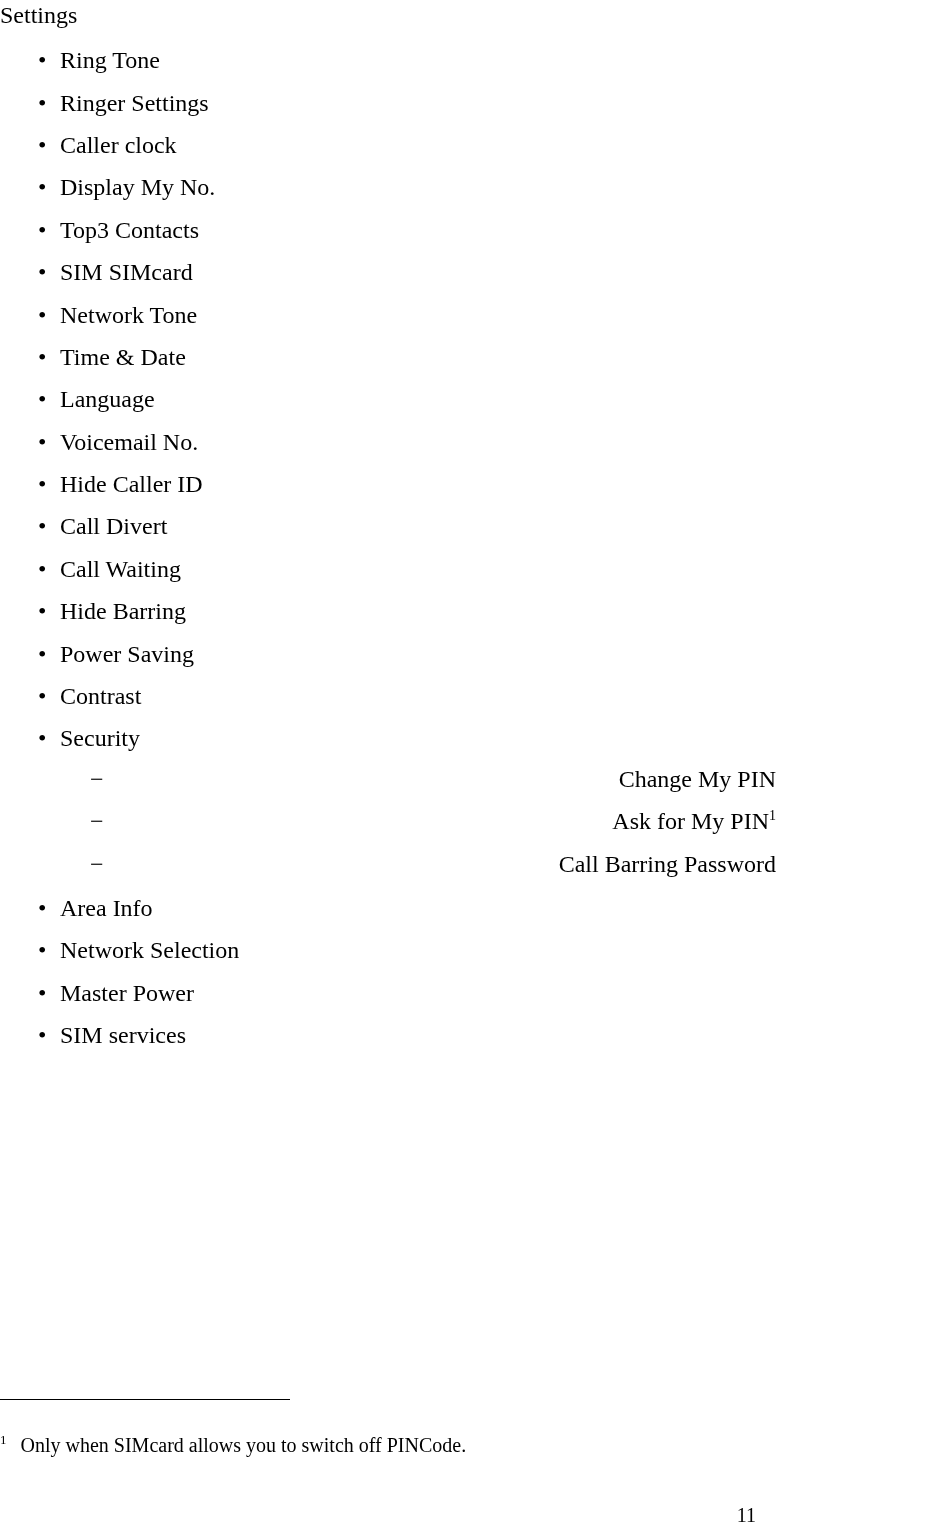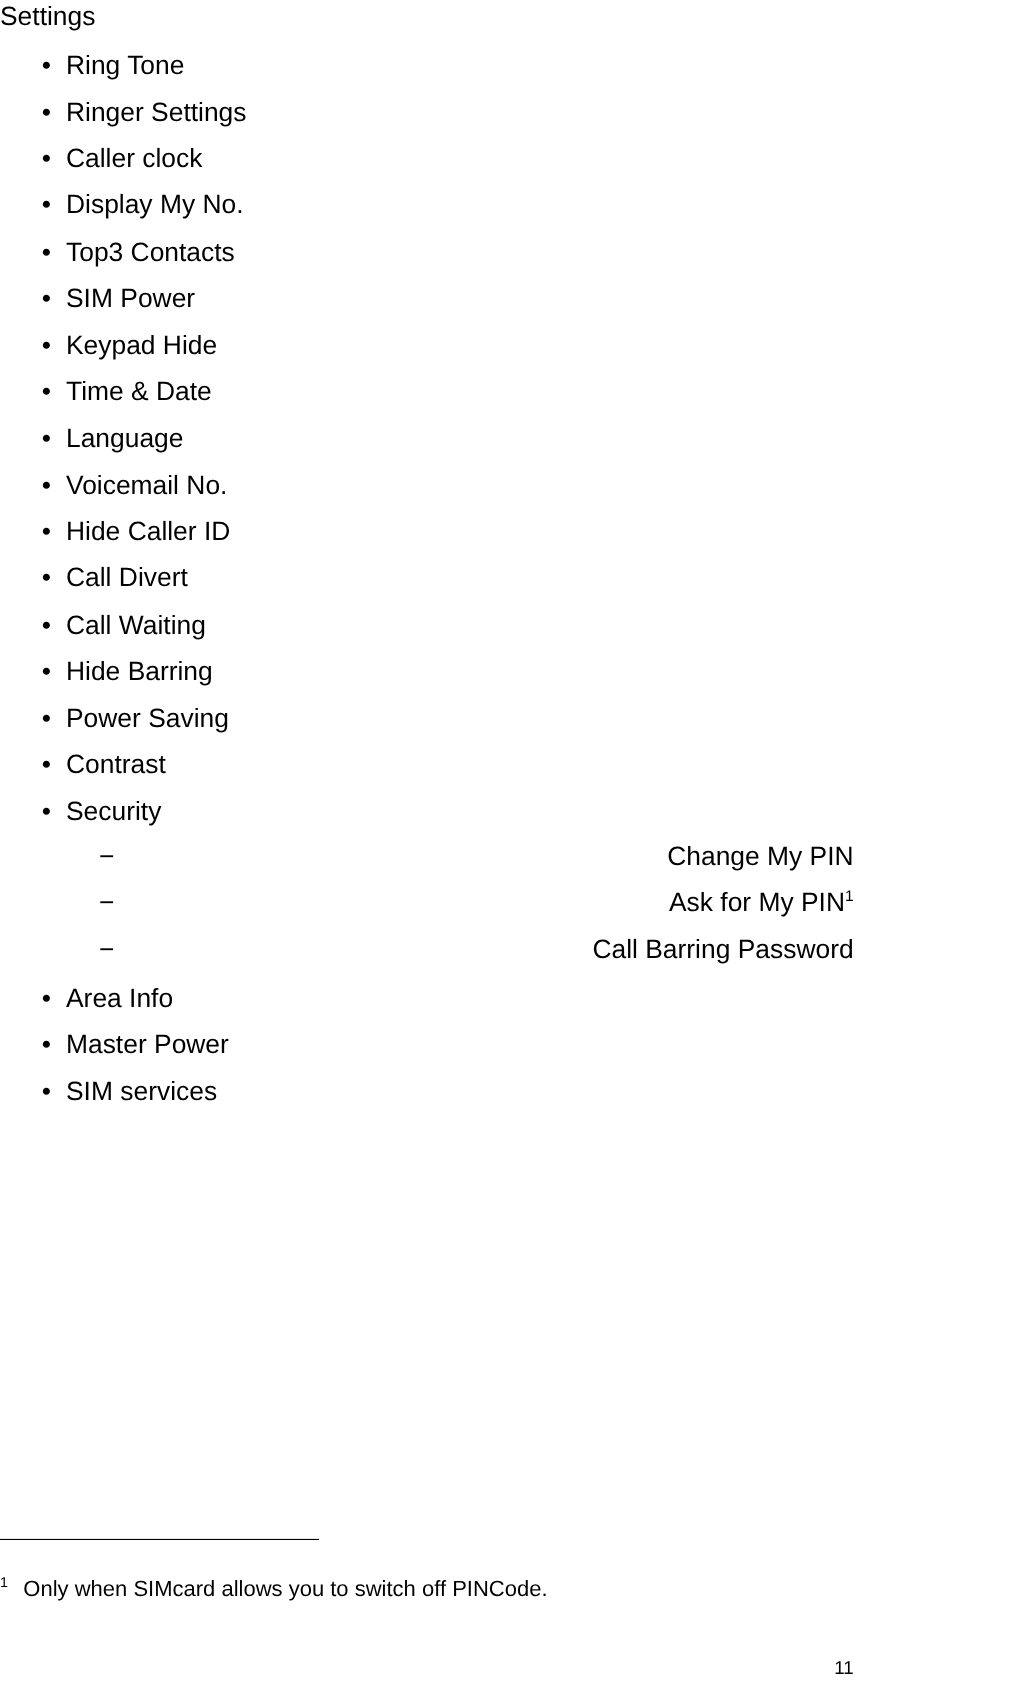--- a/index.html
+++ b/index.html
@@ -9,20 +9,21 @@
     background: #ffffff;
     font-family: Arial, Helvetica, sans-serif;
     color: #000000;
   }
   .page {
     width: 776px;
     min-height: 1537px;
     position: relative;
     box-sizing: border-box;
     padding: 0;
+    font-family: Liberation Serif, serif;
   }
   .heading {
     font-size: 24px;
     line-height: 1.3;
     margin: 0 0 8px 0;
     padding-left: 0;
   }
   ul.top-list {
     list-style: none;
     margin: 0;
@@ -82,58 +83,59 @@
     margin-top: 34px;
     padding-left: 0;
   }
   .footnote sup.mark {
     font-size: 13px;
     margin-right: 14px;
     vertical-align: super;
   }
   .page-number {
     position: absolute;
-    right: 0;
+    right: 20px;
     bottom: 10px;
-    font-size: 17px;
+    font-size: 20px;
   }
 </style>
 </head>
 <body>
 
 <div class="page">
 
   <div class="heading">Settings</div>
 
   <ul class="top-list">
     <li><span>Ring Tone</span></li>
     <li><span>Ringer Settings</span></li>
     <li><span>Caller clock</span></li>
     <li><span>Display My No.</span></li>
     <li><span>Top3 Contacts</span></li>
-    <li><span>SIM Power</span></li>
-    <li><span>Keypad Hide</span></li>
+    <li><span>SIM SIMcard</span></li>
+    <li><span>Network Tone</span></li>
     <li><span>Time &amp; Date</span></li>
     <li><span>Language</span></li>
     <li><span>Voicemail No.</span></li>
     <li><span>Hide Caller ID</span></li>
     <li><span>Call Divert</span></li>
     <li><span>Call Waiting</span></li>
     <li><span>Hide Barring</span></li>
     <li><span>Power Saving</span></li>
     <li><span>Contrast</span></li>
     <li>
       <span>Security</span>
       <ul class="sub-list">
         <li><span>Change My PIN</span></li>
         <li><span>Ask for My PIN</span><sup>1</sup></li>
         <li><span>Call Barring Password</span></li>
       </ul>
     </li>
     <li><span>Area Info</span></li>
+    <li><span>Network Selection</span></li>
     <li><span>Master Power</span></li>
     <li><span>SIM services</span></li>
   </ul>
 
   <div class="footnote-area">
     <hr class="footnote-rule">
     <div class="footnote">
       <sup class="mark">1</sup><span>Only when SIMcard allows you to switch off PINCode.</span>
     </div>
   </div>

